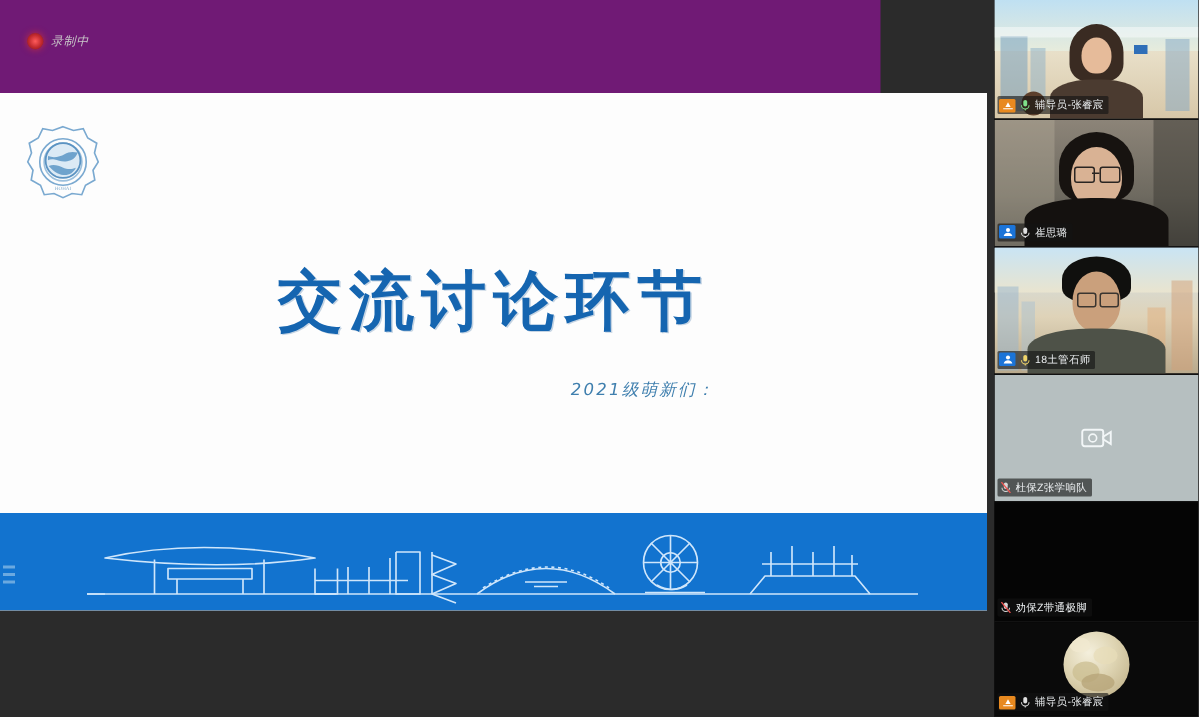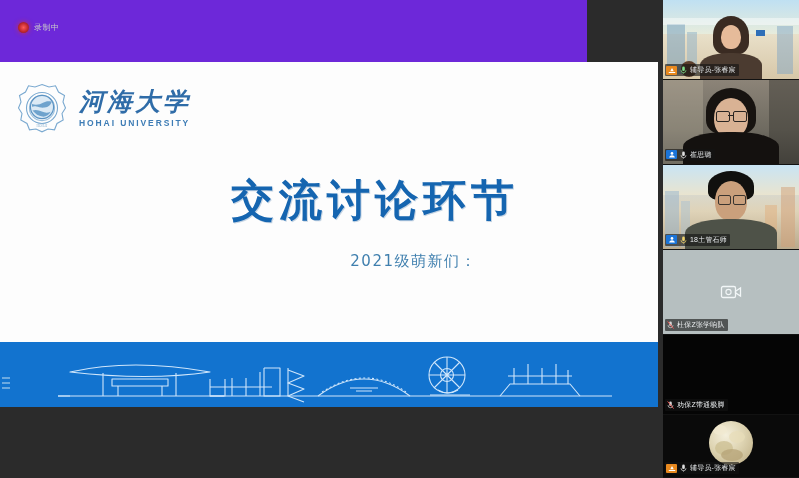--- a/index.html
+++ b/index.html
@@ -3,51 +3,51 @@
 <meta charset="utf-8">
 <style>
   html,body{margin:0;padding:0;background:#2b2b2b;}
   body{
     width:799px;height:478px;overflow:hidden;position:relative;
     font-family:"Liberation Sans","DejaVu Sans",sans-serif;
   }
   .app{position:absolute;inset:0;background:#2b2b2b;}
 
   
-  .rec-bar{position:absolute;left:0;top:0;width:587px;height:62px;background:#6d28d9;}
+  .rec-bar{position:absolute;left:0;top:0;width:587px;height:62px;background:#701a75;font-style:italic;}
   .rec{position:absolute;left:18px;top:22px;display:flex;align-items:center;gap:5px;}
   .rec-dot{width:11px;height:11px;border-radius:50%;
     background:radial-gradient(circle at 50% 50%,#ff5b5b 0%,#c0282d 55%,#7a1a1e 100%);
     box-shadow:0 0 5px rgba(220,50,50,.8);}
   .rec-txt{color:#c9c9c9;font-size:8px;letter-spacing:.4px;}
 
   
   .slide{position:absolute;left:0;top:62px;width:658px;height:345px;background:#fdfdfd;overflow:hidden;}
 
   
   .logo{position:absolute;left:16px;top:20px;display:flex;align-items:center;gap:11px;}
   .crest{width:52px;height:52px;position:relative;}
   .logo-text{display:flex;flex-direction:column;line-height:1;}
   .logo-cn{font-family:"DejaVu Serif","Liberation Serif",serif;font-size:25px;color:#2f6ca8;
     letter-spacing:3px;font-style:italic;font-weight:bold;}
   .logo-en{font-size:8.5px;color:#3d7cb5;letter-spacing:1.9px;margin-top:5px;font-weight:bold;}
 
   
-  .title{position:absolute;left:0;top:110px;width:658px;text-align:center;padding-left:46px;}
+  .title{position:absolute;left:0;top:110px;width:658px;text-align:center;}
   .title span{
     font-family:"DejaVu Sans","Liberation Sans",sans-serif;
     font-size:43px;font-weight:bold;color:#1565b0;letter-spacing:5px;
     text-shadow:1px 1px 0 rgba(30,90,150,.25);
   }
 
   
   .body-lines{position:absolute;left:0;top:190px;width:640px;text-align:right;padding-right:18px;
     display:flex;flex-direction:column;align-items:flex-end;gap:12px;}
-  .body-lines div{font-size:15px;color:#3f7fae;letter-spacing:1.5px;
-    font-family:"DejaVu Sans","Liberation Sans",sans-serif;}
+  .body-lines div{font-size:11px;color:#3f7fae;letter-spacing:1.5px;
+    font-family:"DejaVu Sans","Liberation Sans",sans-serif;font-style:italic;}
   .ln1{margin-right:163px;}
   .ln2{margin-right:72px;}
   .ln3{margin-right:0;}
 
   
   .band{position:absolute;left:0;bottom:0;width:658px;height:65px;background:#1273cf;}
   .band svg{position:absolute;left:0;bottom:0;width:658px;height:65px;}
   .band-marks{position:absolute;left:2px;bottom:18px;width:8px;height:12px;
     display:flex;flex-direction:column;justify-content:space-between;}
   .band-marks i{display:block;height:2px;background:#6ba9e0;}
@@ -118,24 +118,20 @@
           </g>
           <circle cx="26" cy="25" r="11.6" fill="#dceaf5"></circle>
           <g fill="#6fa3cd">
             <path d="M16 22c4 1.6 8 .4 11-1.2 2.6-1.4 5-2 8.8-1.1-1 3.3-3.6 5.4-7 5.8-3.8.5-6-.6-8.4-1.1-1.6-.3-3.2-.2-4.4.4z"></path>
             <path d="M16.4 28.6c3.6-1.2 6.6-.2 9.4 1 2.8 1.2 5.6 1.6 8.8.2-1.6 3.4-4.8 5.2-8.4 4.8-3.8-.4-6.6-2.6-9.8-6z"></path>
           </g>
           <circle cx="26" cy="25" r="11.6" fill="none" stroke="#5b93c2" stroke-width="1.2"></circle>
           <text x="26" y="44.5" font-size="3.4" fill="#86aecd" text-anchor="middle" font-family="Liberation Serif, serif">HOHAI</text>
         </svg>
       </span>
-      <span class="logo-text">
-        <span class="logo-cn">河海大学</span>
-        <span class="logo-en">HOHAI UNIVERSITY</span>
-      </span>
     </div>
 
     <div class="title">
       <span>交流讨论环节</span>
     </div>
 
     <div class="body-lines">
       <div class="ln1">2021级萌新们：</div>
     </div>
 

